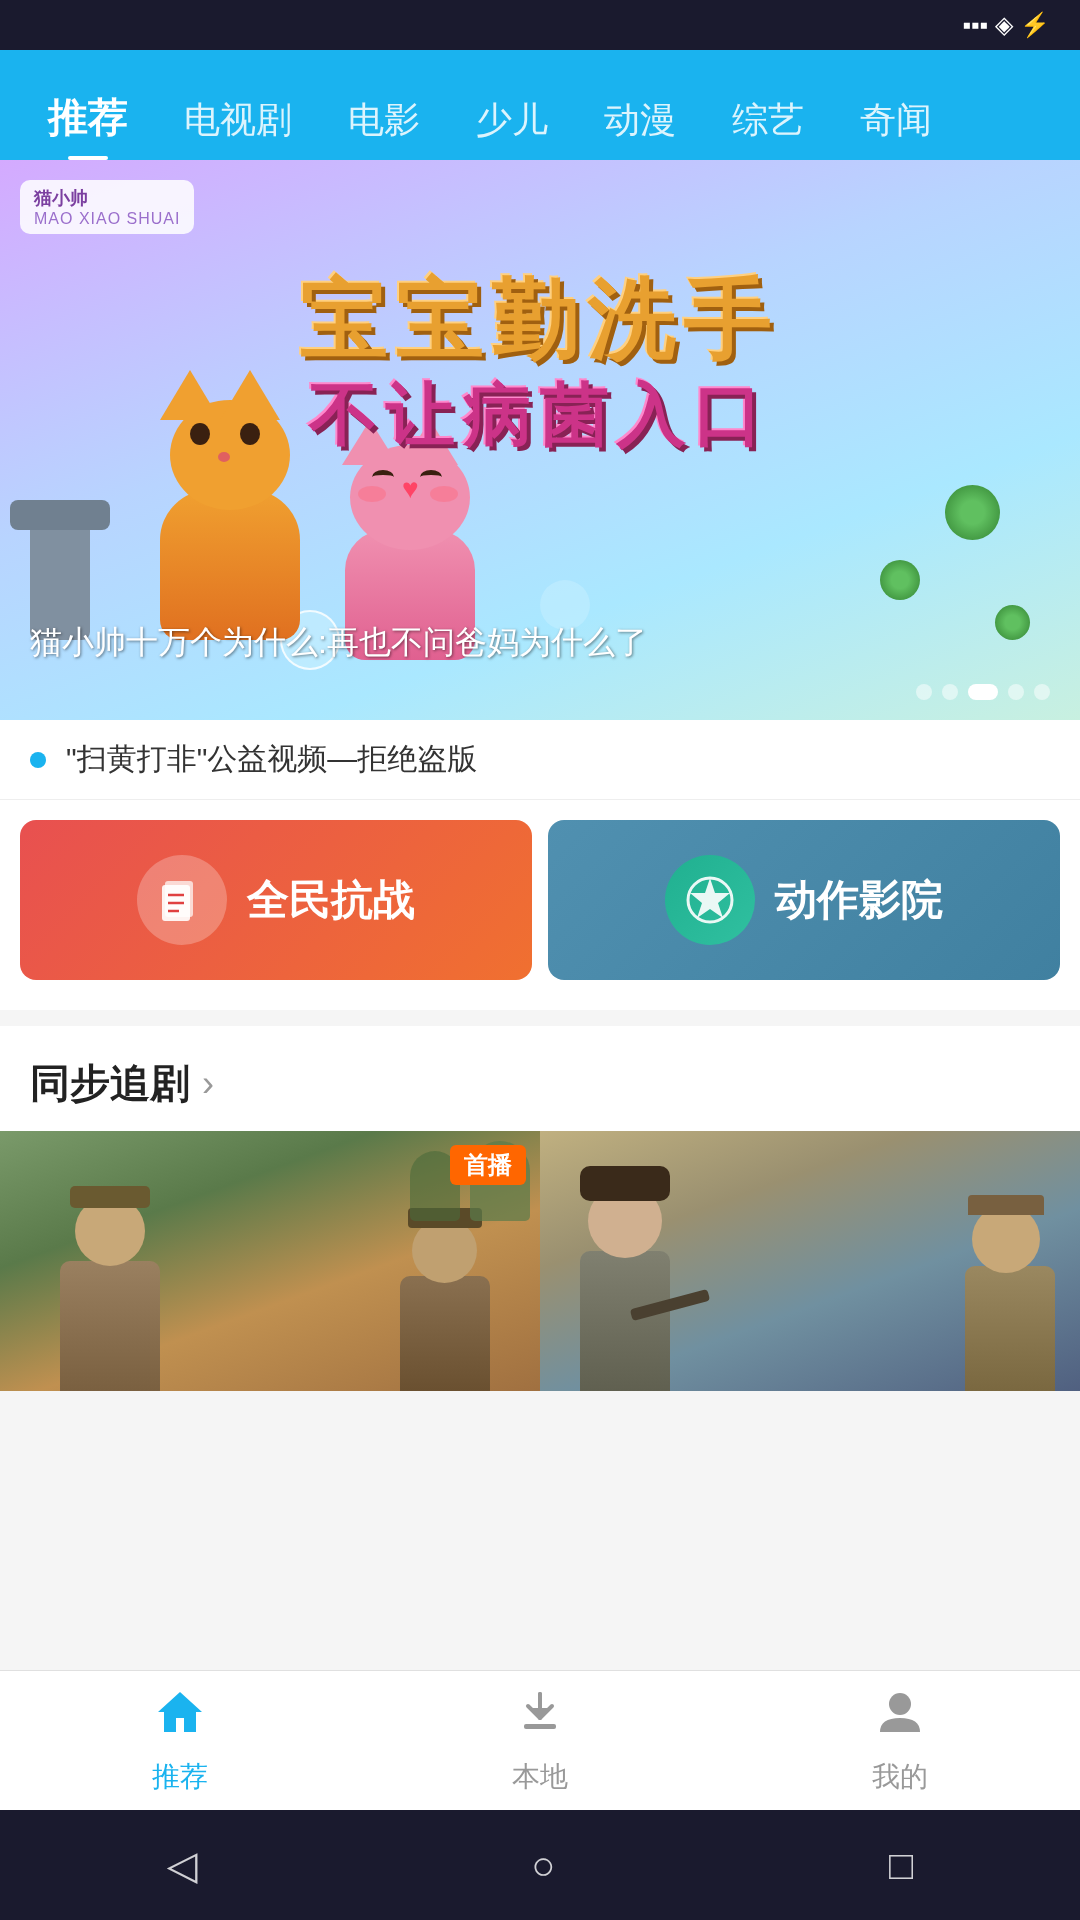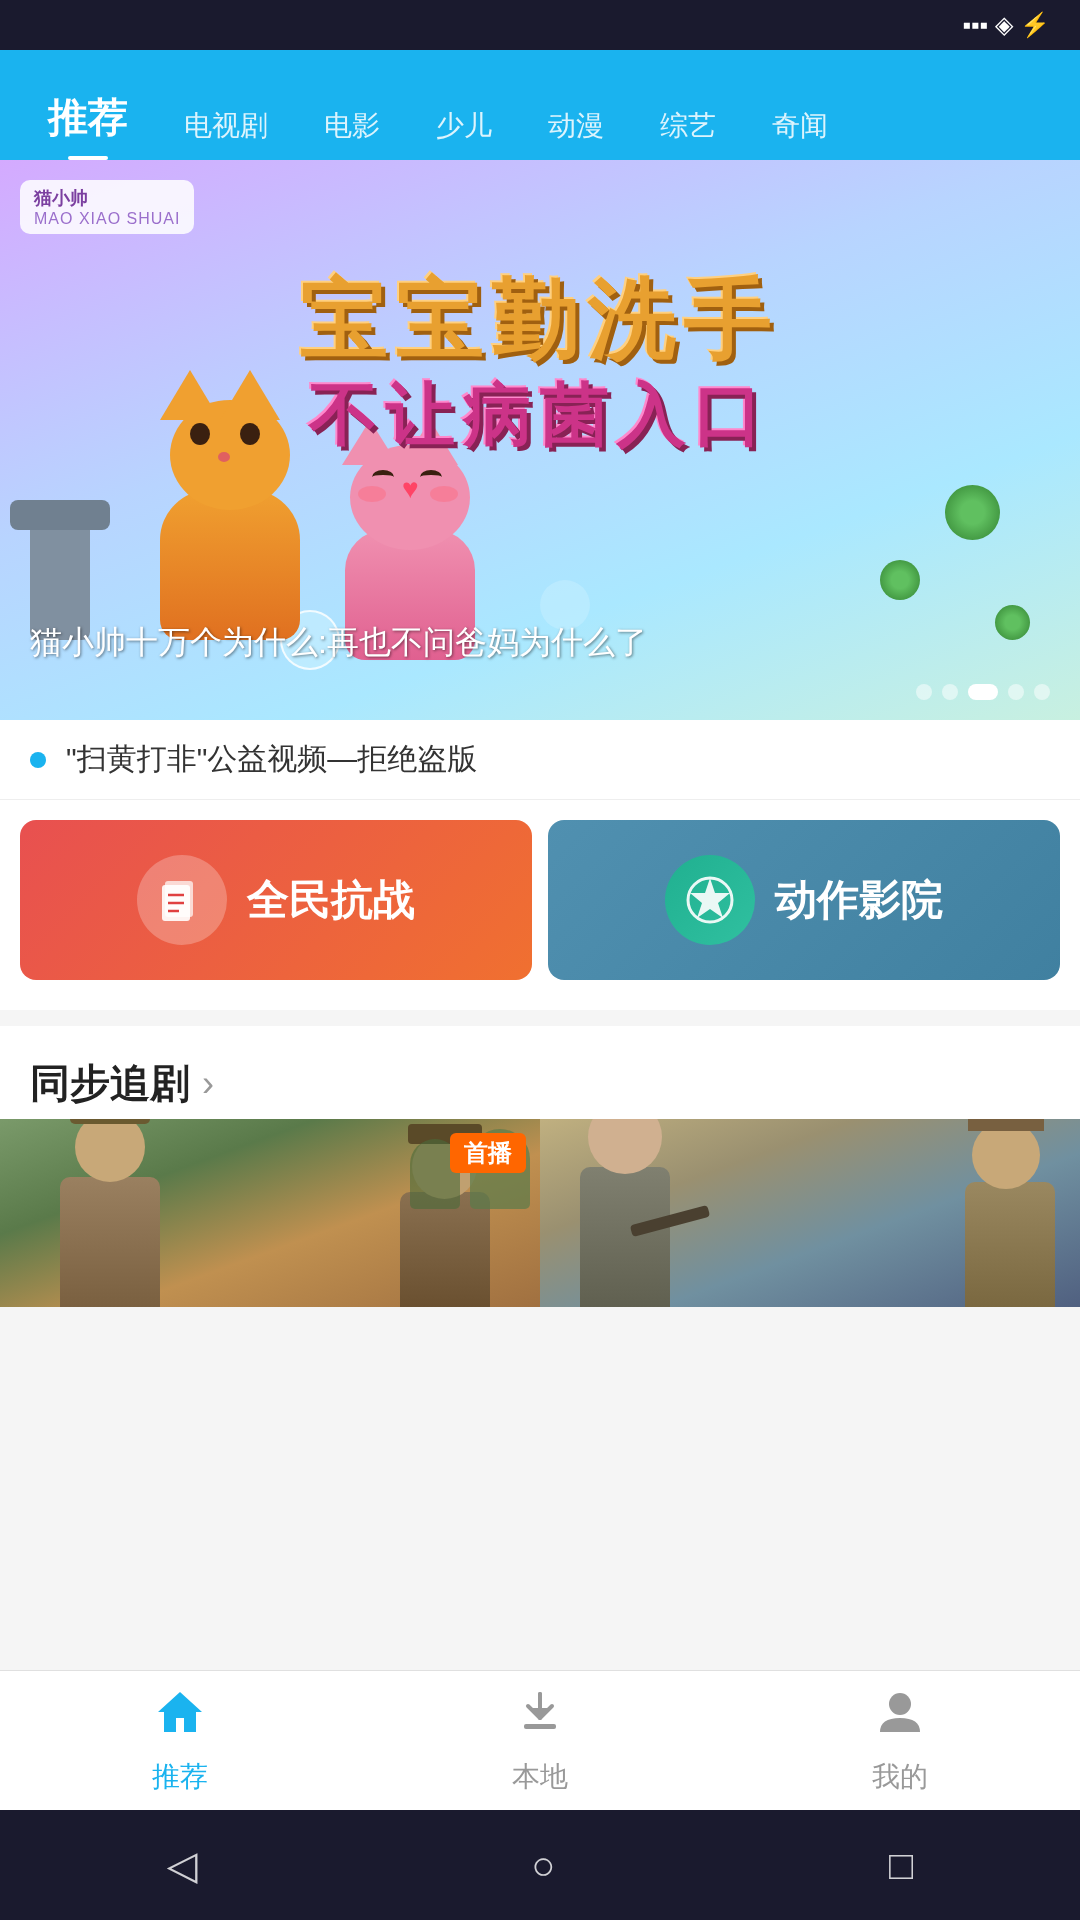--- a/index.html
+++ b/index.html
@@ -31,21 +31,21 @@
     .top-nav {
       background: #1ab3ef;
       height: 110px;
       display: flex;
       align-items: flex-end;
       padding: 0 20px 15px 20px;
       overflow: hidden;
     }
     .nav-item {
       color: rgba(255,255,255,0.85);
-      font-size: 28px;
+      font-size: 36px;
       padding: 0 28px;
       white-space: nowrap;
       cursor: pointer;
       position: relative;
     }
     .nav-item.active {
       color: #ffffff;
       font-weight: bold;
       font-size: 40px;
     }
@@ -209,21 +209,21 @@
       background: linear-gradient(135deg, #5090b0 0%, #4080a0 100%);
       align-items: center;
     }
     .cat-btn-darkblue .icon-circle {
       background: linear-gradient(135deg, #20b090 0%, #30c0a0 100%);
     }
 
     
     .section-header {
       background: white;
-      padding: 30px 30px 8px;
+      padding: 30px 30px 20px;
       display: flex;
       align-items: center;
       gap: 12px;
       margin-top: 16px;
     }
     .section-title {
       font-size: 40px;
       font-weight: bold;
       color: #222;
     }
@@ -234,21 +234,21 @@
 
     
     .video-grid {
       display: grid;
       grid-template-columns: 1fr 1fr;
       gap: 0;
       background: white;
     }
     .video-card {
       position: relative;
-      height: 188px;
+      height: 260px;
       overflow: hidden;
       cursor: pointer;
     }
     .badge-new {
       position: absolute;
       top: 14px;
       right: 14px;
       background: #ff6600;
       color: white;
       font-size: 24px;

